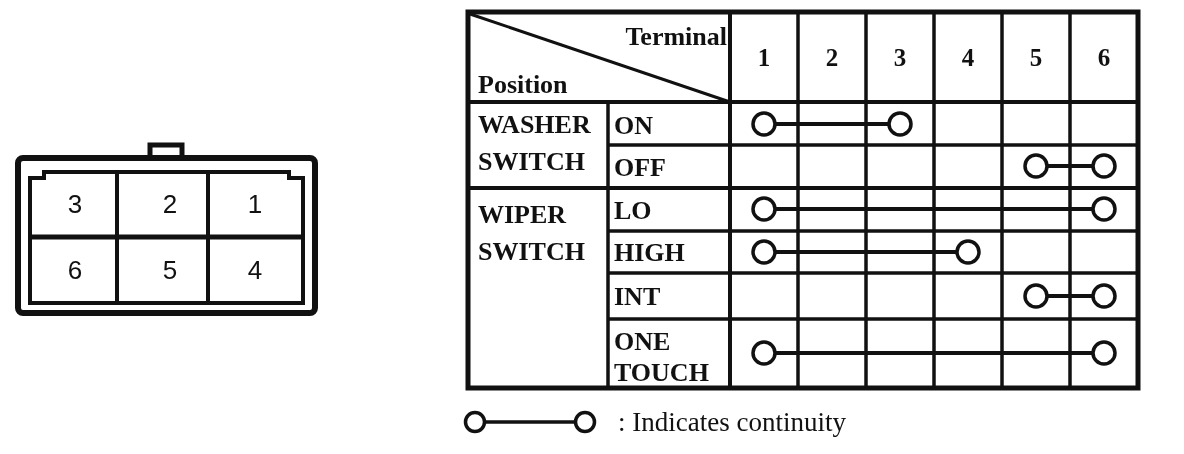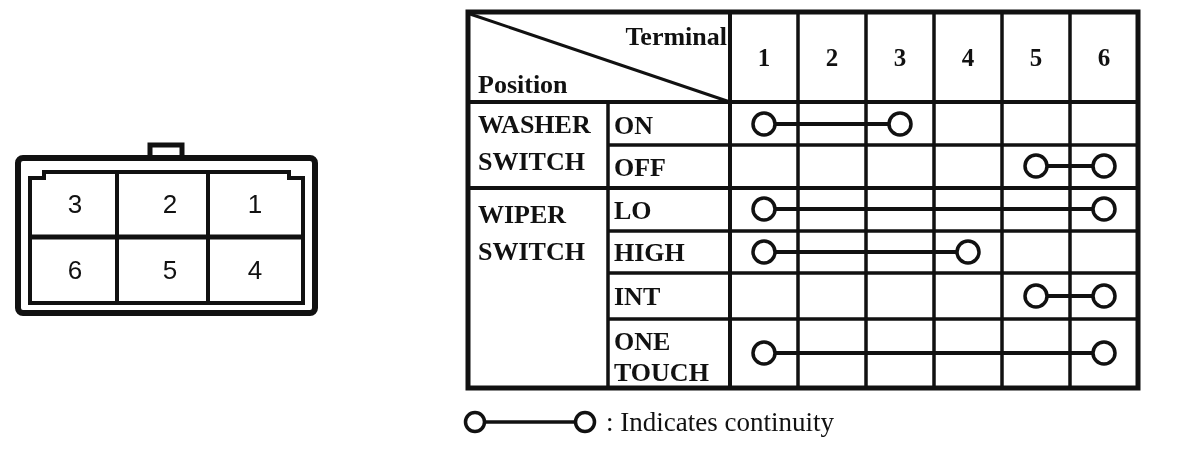--- a/index.html
+++ b/index.html
@@ -11,21 +11,21 @@
   .ink { stroke:#111111; fill:none; }
   .ink-fill { fill:#ffffff; stroke:#111111; }
 
   .connector-svg { position:absolute; left:14px; top:140px; }
   .table-svg     { position:absolute; left:464px; top:8px; }
 
   .t-label { font-family:"Liberation Serif", serif; font-weight:bold; font-size:26px; fill:#111111; }
   .t-digit { font-family:"Liberation Serif", serif; font-weight:bold; font-size:25px; fill:#111111; text-anchor:middle; }
   .pin-num { font-family:"Liberation Sans", sans-serif; font-size:26px; fill:#111111; text-anchor:middle; }
 
-  .legend { position:absolute; left:462px; top:400px; display:flex; align-items:center; gap:8px; }
+  .legend { position:absolute; left:462px; top:400px; display:flex; align-items:center; gap:20px; }
   .legend-text { font-family:"Liberation Serif", serif; font-size:27px; color:#111111; white-space:pre; }
 
   #continuity-layer line   { stroke:#111111; stroke-width:4; }
   #continuity-layer circle { fill:#ffffff; stroke:#111111; stroke-width:3.5; }
 </style>
 </head>
 <body>
 
 <div class="stage">
 

